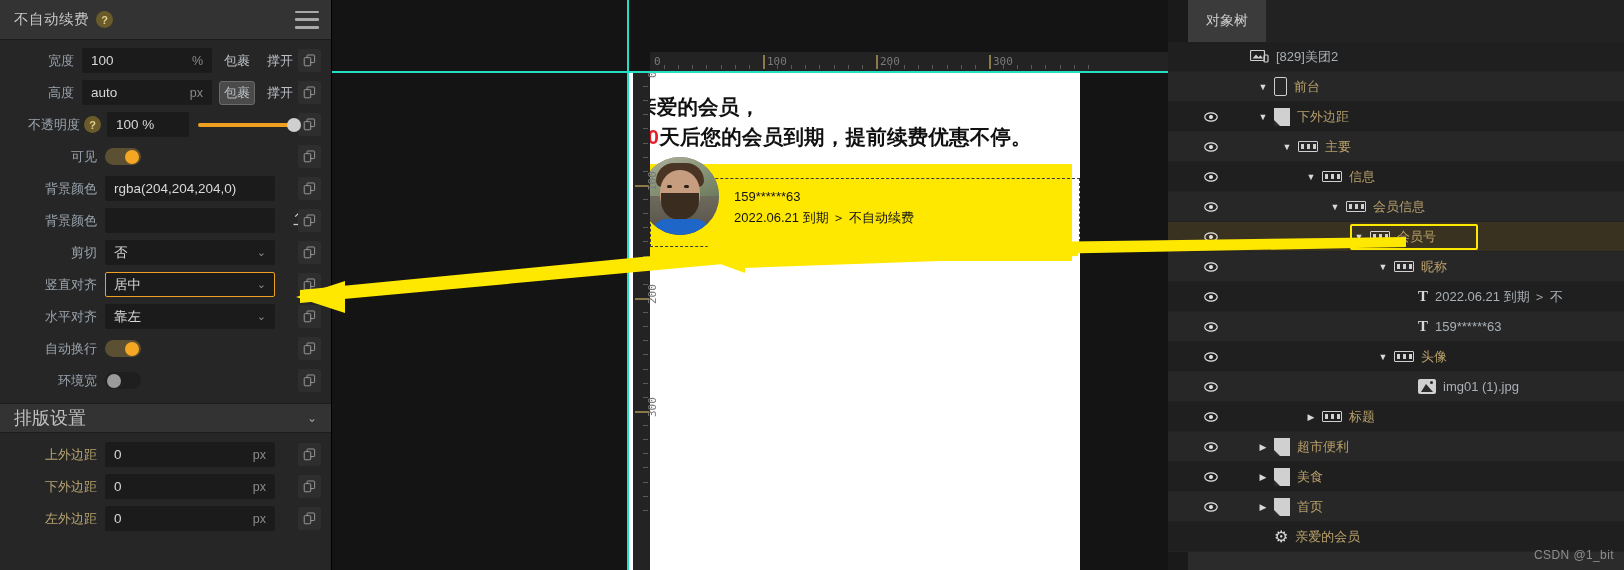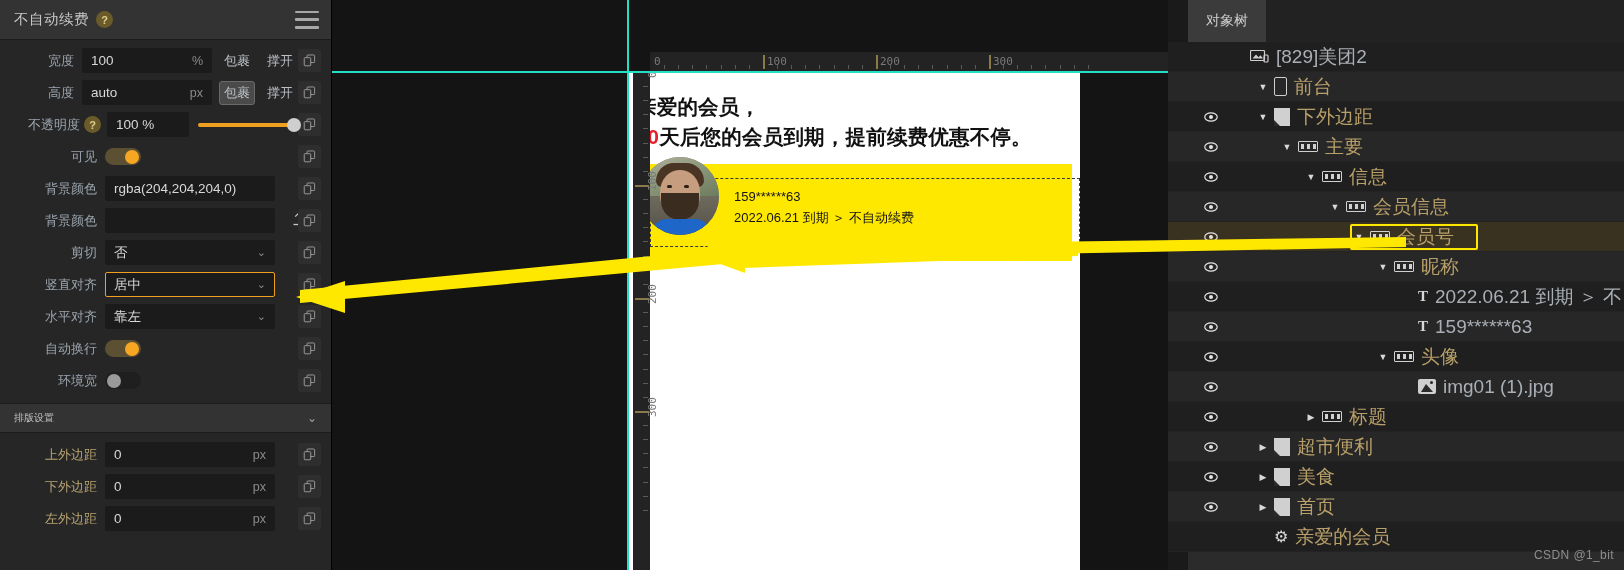--- a/index.html
+++ b/index.html
@@ -57,21 +57,21 @@
   .toggle.off .knob { left:2px; background:#9a9a9a; }
 
   .upload-field { background:#1b1b1b; width:170px; height:25px; display:flex;
     align-items:center; border-radius:2px; }
   .upload-icon { margin-left:auto; margin-right:-28px; color:#b9b9b9; font-size:16px;
     padding-right:4px; }
 
   .section-head { height:30px; background:#333333; display:flex; align-items:center;
     padding:0 14px; margin-top:8px; border-top:1px solid #1c1c1c;
     border-bottom:1px solid #1c1c1c; }
-  .section-head span { color:#c2c2c2; font-size:10px; }
+  .section-head span { color:#c2c2c2; font-size:18px; }
   .section-head .chev2 { margin-left:auto; color:#a0a0a0; font-size:12px; }
 
   
   #canvas-area { position:absolute; left:332px; top:0; width:836px; height:570px;
     background:#141414; overflow:hidden; }
   #guide-h { position:absolute; left:0; top:71px; width:836px; height:1.5px;
     background:#22e0c8; z-index:6; }
   #guide-v { position:absolute; left:295px; top:0; width:1.5px; height:570px;
     background:#22e0c8; z-index:6; }
   #ruler-h { position:absolute; left:318px; top:52px; width:518px; height:20px;
@@ -129,21 +129,21 @@
     border-bottom:1px solid #232323; }
   .trow.alt { background:#272727; }
   .trow.dark { background:#1f1f1f; }
   .trow.sel { background:#3a3220; }
   .eye { width:14px; height:14px; position:absolute; left:36px; top:8px; }
   .eye svg { width:14px; height:14px; }
   .tw-content { display:flex; align-items:center; }
   .caret { color:#d8d8d8; font-size:9px; margin-right:6px; width:10px;
     display:inline-block; text-align:center; }
   .caret.right { font-size:9px; }
-  .tname { color:#b8bec4; font-size:19px; white-space:nowrap; }
+  .tname { color:#b8bec4; font-size:13px; white-space:nowrap; }
   .tname.tan { color:#b9a06a; }
   .tname.grey { color:#a9afb5; }
   .ticon { margin-right:7px; display:inline-flex; align-items:center; }
   .ic-group { width:20px; height:11px; border:1.6px solid #d0d0d0; border-radius:1px;
     display:flex; align-items:center; justify-content:space-around; }
   .ic-group i { width:3px; height:5px; background:#d0d0d0; display:block; }
   .ic-page { width:16px; height:18px; background:#d0d0d0; position:relative; }
   .ic-page:after { content:""; position:absolute; left:0; bottom:0;
     border-left:6px solid #2b2b2b; border-top:6px solid transparent; }
   .ic-phone { width:13px; height:19px; border:1.6px solid #cfcfcf; border-radius:2px; }

